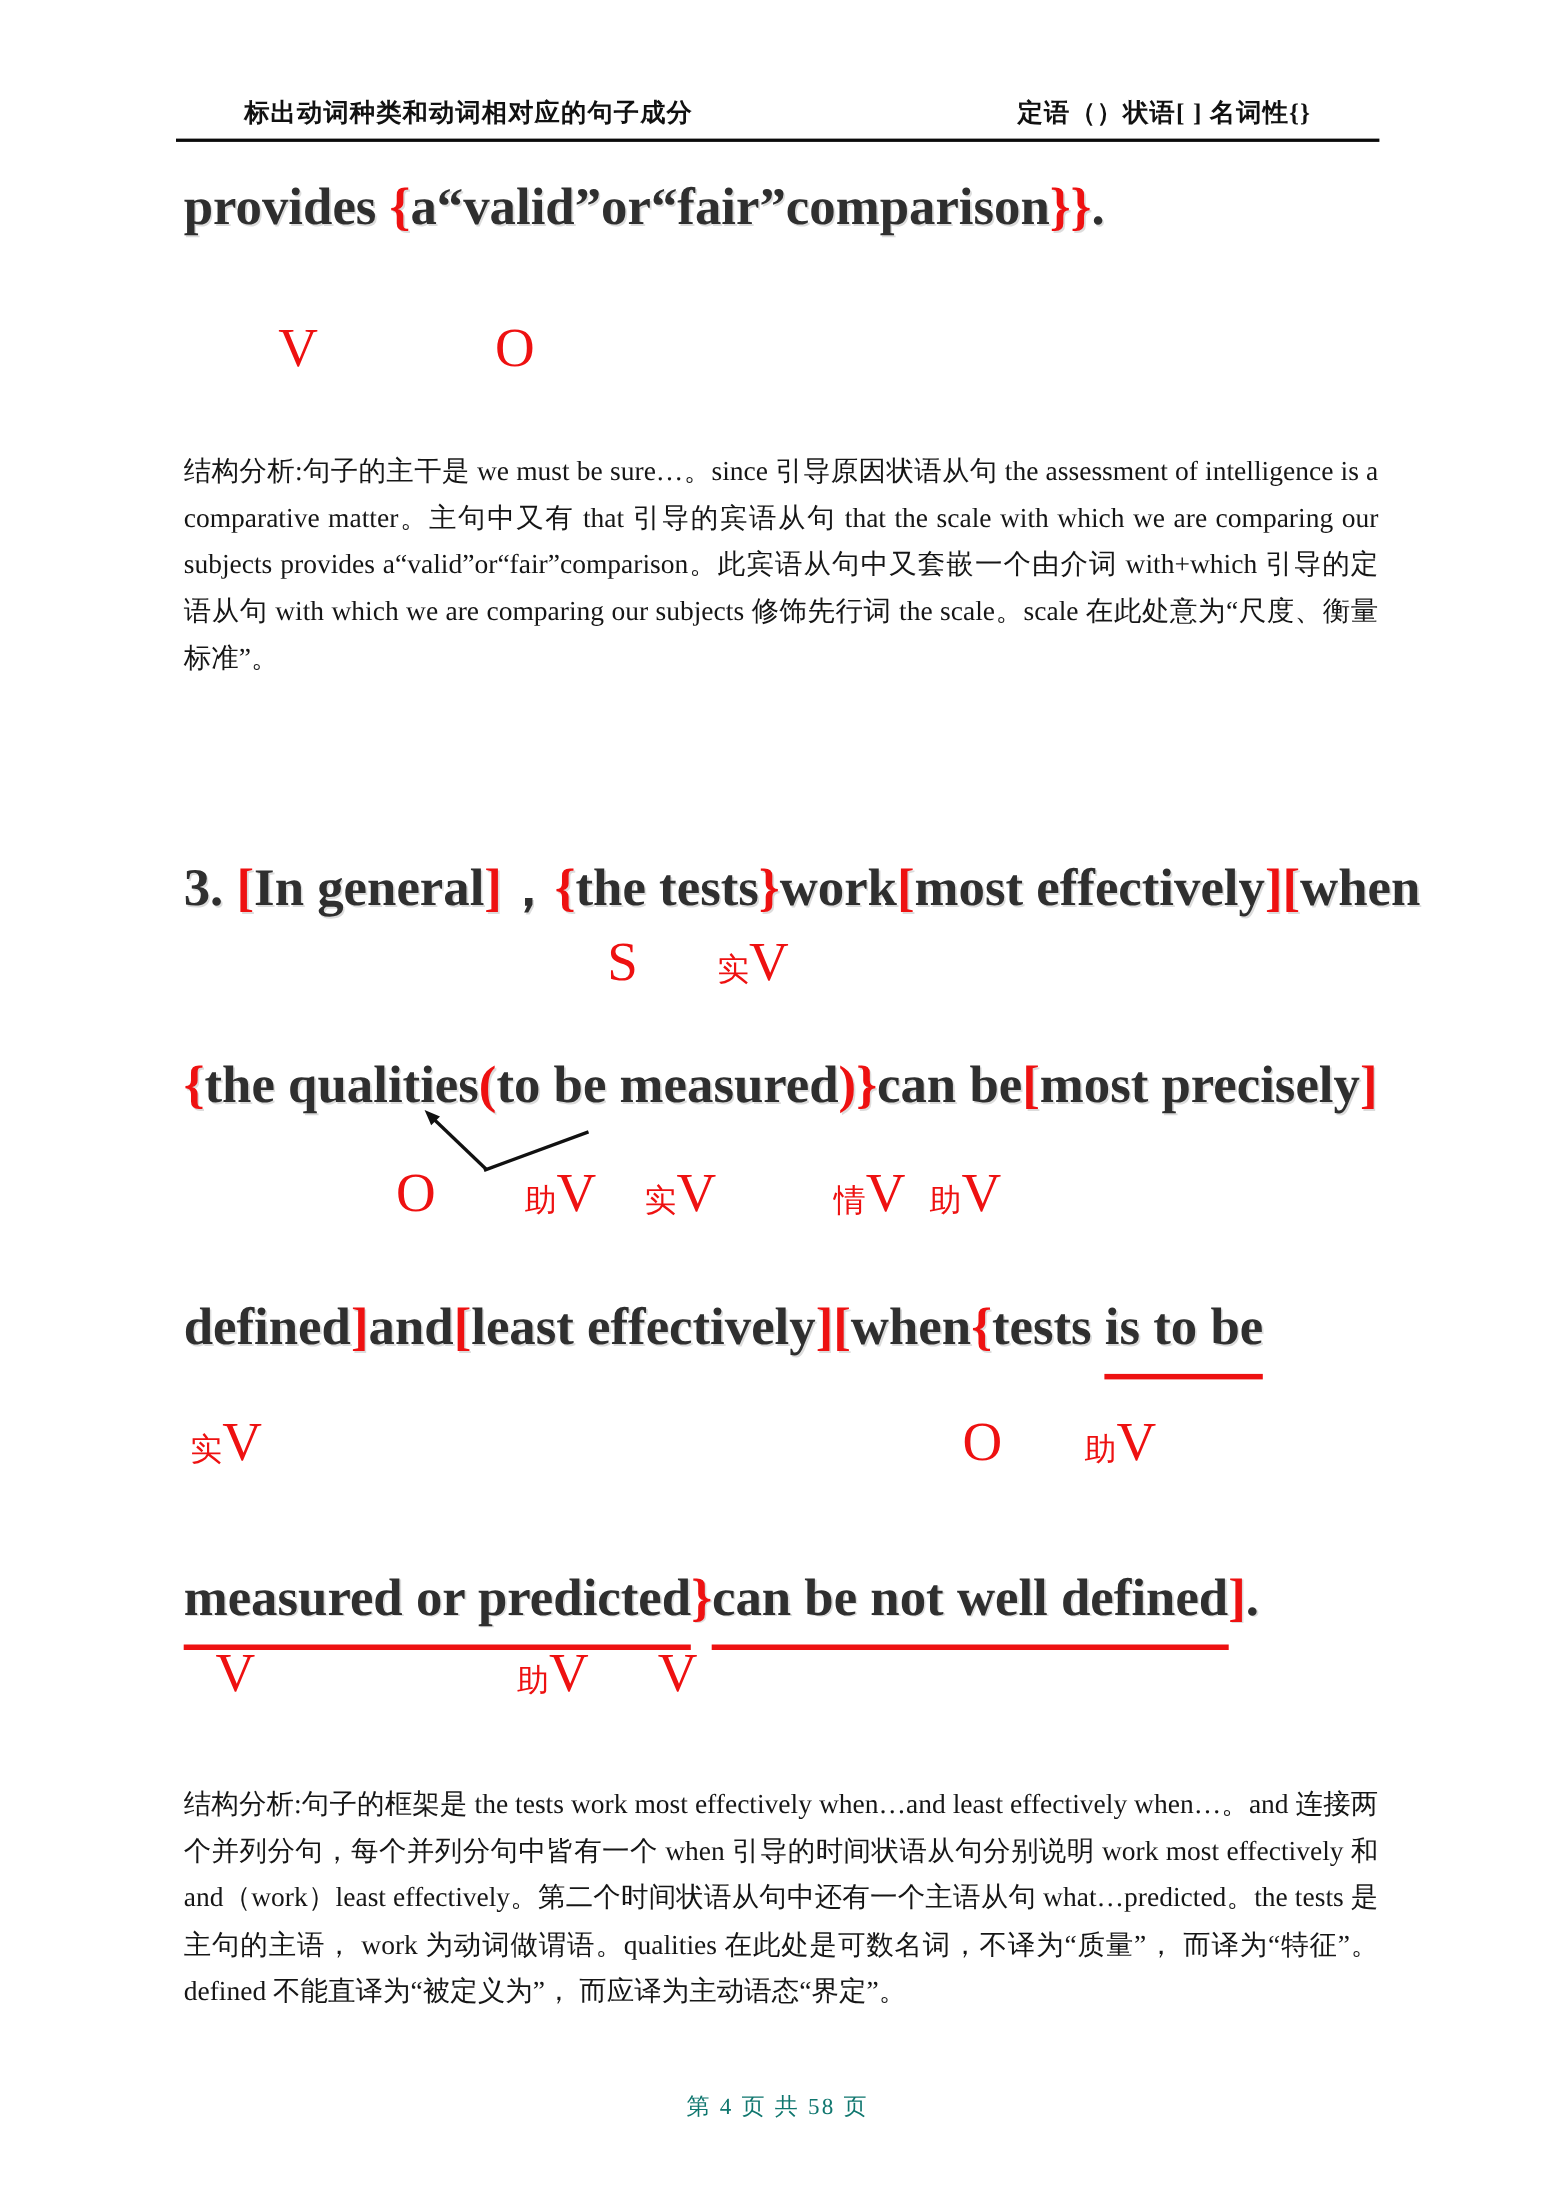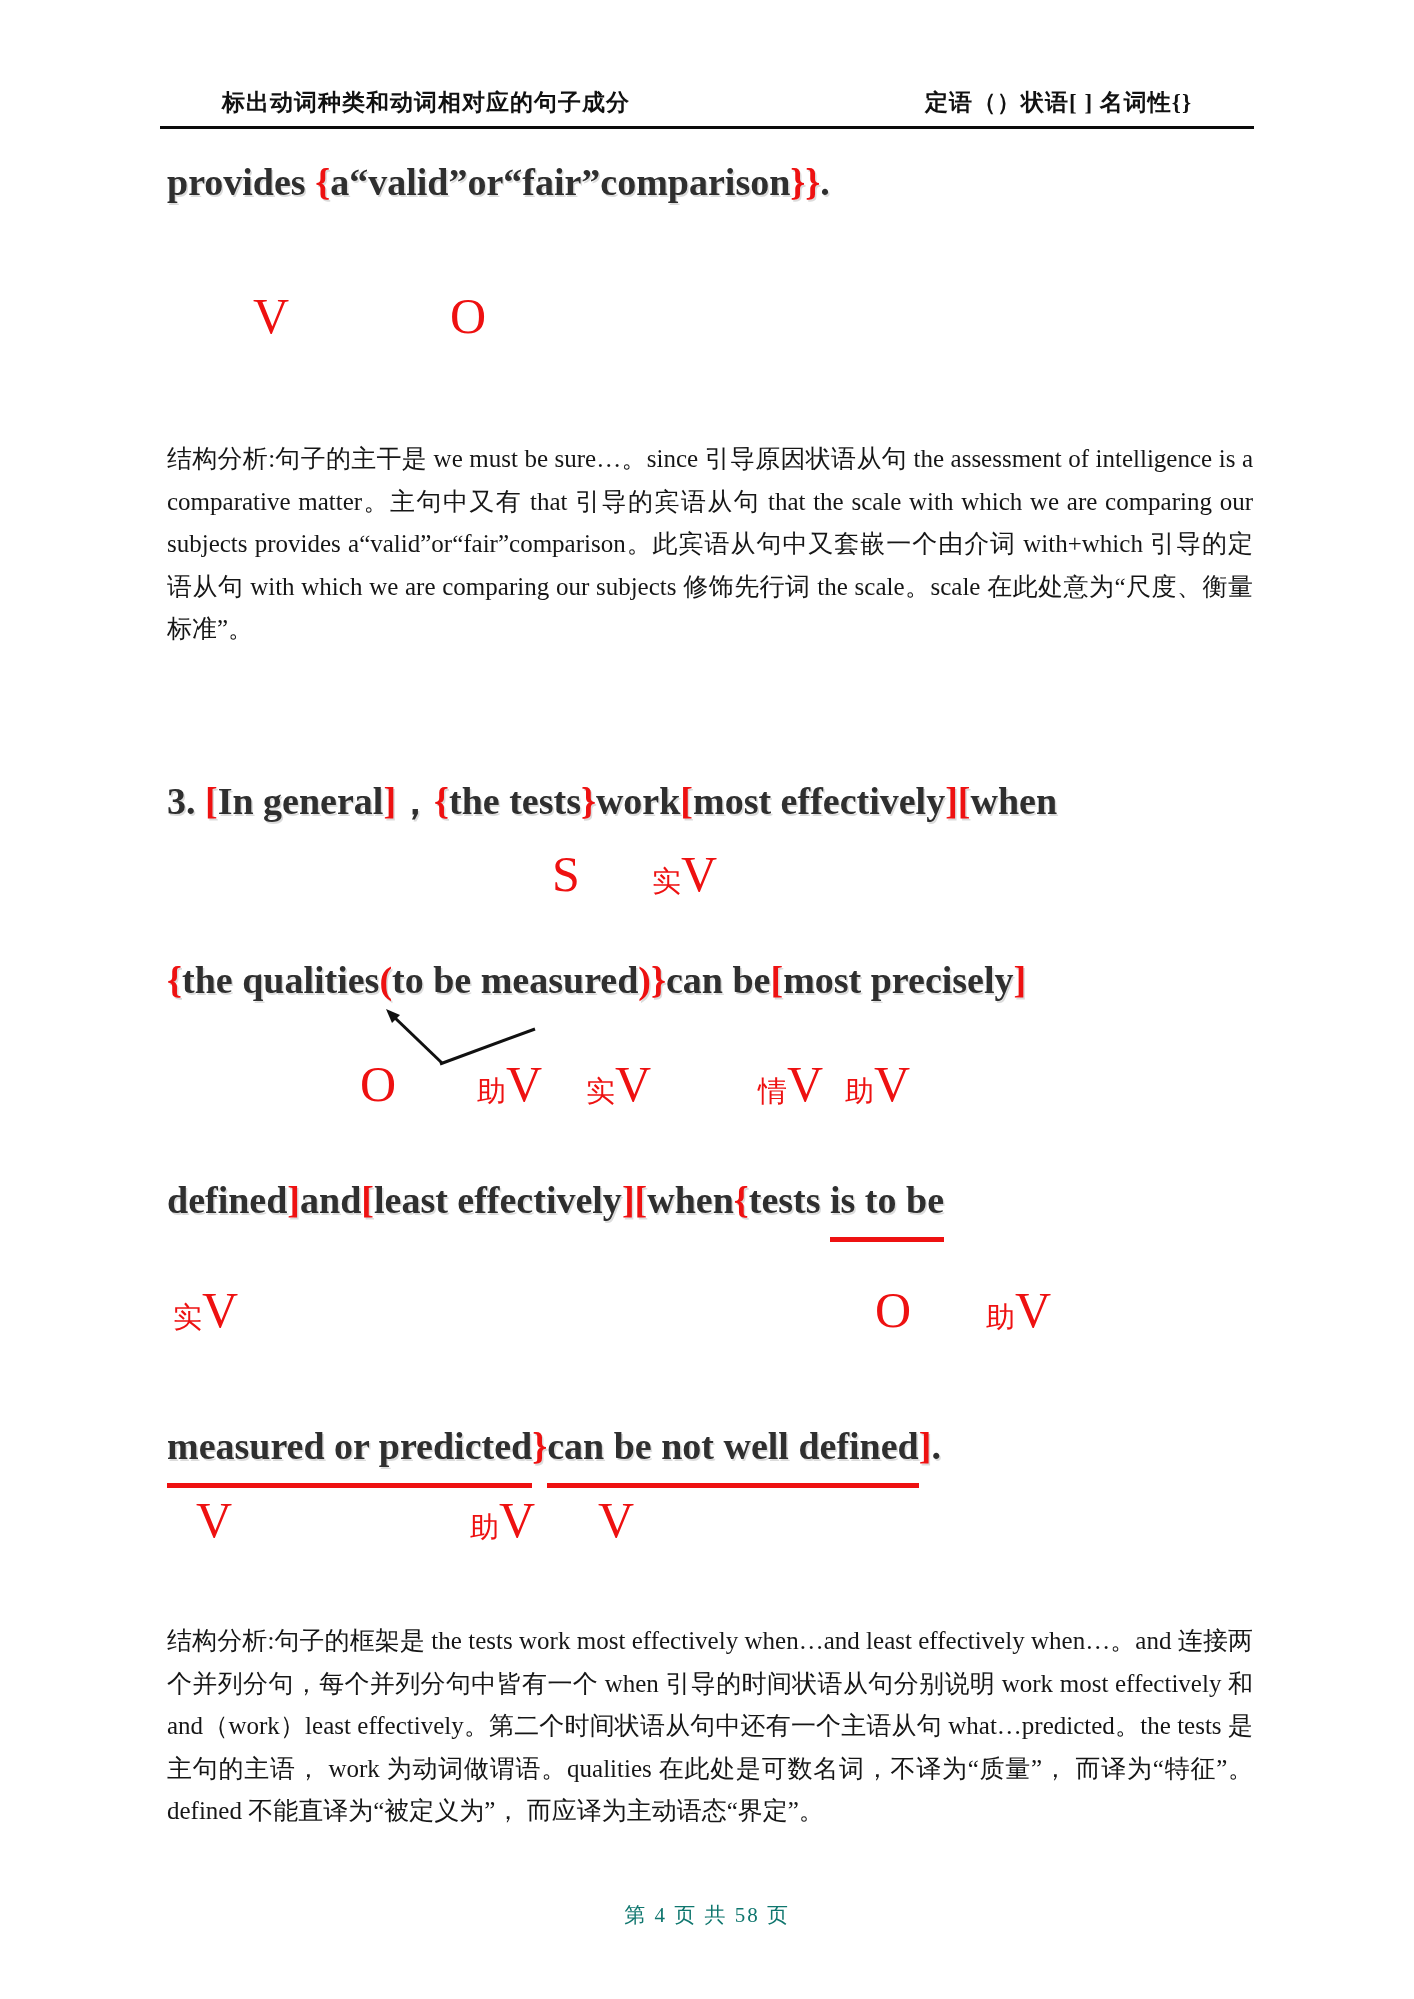--- a/index.html
+++ b/index.html
@@ -15,21 +15,21 @@
     position:absolute; left:160px; top:74px; width:1094px; height:44px;
     display:flex; justify-content:space-between; align-items:flex-end;
     border-bottom:3px solid #0a0a0a; padding-bottom:8px;
     font-weight:700; font-size:23px; color:#111;
   }
   .header .hl { margin-left:62px; letter-spacing:1px; }
   .header .hr { margin-right:62px; letter-spacing:1px; }
   
   .bigline {
     position:absolute; left:167px; width:1110px;
-    font-weight:700; font-size:38px; line-height:1.25; color:var(--head-ink);
+    font-weight:700; font-size:48px; line-height:1.25; color:var(--head-ink);
     text-shadow:1.5px 1.5px 0 rgba(60,60,60,0.18);
     white-space:nowrap;
   }
   .bigline .red { color:var(--red); }
   .bigline .redline { border-bottom:5px solid var(--red); padding-bottom:16px; }
   
   .labrow { position:absolute; left:0; top:0; width:1414px; height:64px; }
   .lab {
     position:absolute; color:var(--red); font-size:50px; line-height:1;
     font-weight:400; white-space:nowrap;
@@ -58,21 +58,21 @@
     <span class="hr">定语（）状语[ ] 名词性{}</span>
   </div>
 
   <div class="bigline" style="top:148px;"><span>provides </span><span class="red">{</span><span>a“valid”or“fair”comparison</span><span class="red">}}</span><span>.</span></div>
 
   <div class="labrow" style="top:280px;">
     <span class="lab" style="left:253px;"><span class="zh"></span><span>V</span></span>
     <span class="lab" style="left:450px;"><span class="zh"></span><span>O</span></span>
   </div>
 
-  <p class="para" style="top:402px;font-family:Liberation Serif, serif;">结构分析:句子的主干是 we must be sure…。since 引导原因状语从句 the assessment of intelligence is a comparative matter。主句中又有 that 引导的宾语从句 that the scale with which we are comparing our subjects provides a“valid”or“fair”comparison。此宾语从句中又套嵌一个由介词 with+which 引导的定语从句 with which we are comparing our subjects 修饰先行词 the scale。scale 在此处意为“尺度、衡量标准”。</p>
+  <p class="para" style="top:372px;font-family:Liberation Serif, serif;">结构分析:句子的主干是 we must be sure…。since 引导原因状语从句 the assessment of intelligence is a comparative matter。主句中又有 that 引导的宾语从句 that the scale with which we are comparing our subjects provides a“valid”or“fair”comparison。此宾语从句中又套嵌一个由介词 with+which 引导的定语从句 with which we are comparing our subjects 修饰先行词 the scale。scale 在此处意为“尺度、衡量标准”。</p>
 
   <div class="bigline" style="top:767px;"><span>3. </span><span class="red">[</span><span>In general</span><span class="red">]</span><span>，</span><span class="red">{</span><span>the tests</span><span class="red">}</span><span>work</span><span class="red">[</span><span>most effectively</span><span class="red">]</span><span class="red">[</span><span>when</span></div>
 
   <div class="labrow" style="top:838px;">
     <span class="lab" style="left:552px;"><span class="zh"></span><span>S</span></span>
     <span class="lab" style="left:652px;"><span class="zh">实</span><span>V</span></span>
   </div>
 
   <div class="bigline" style="top:946px;"><span class="red">{</span><span>the qualities</span><span class="red">(</span><span>to be measured</span><span class="red">)}</span><span>can be</span><span class="red">[</span><span>most precisely</span><span class="red">]</span></div>
 

